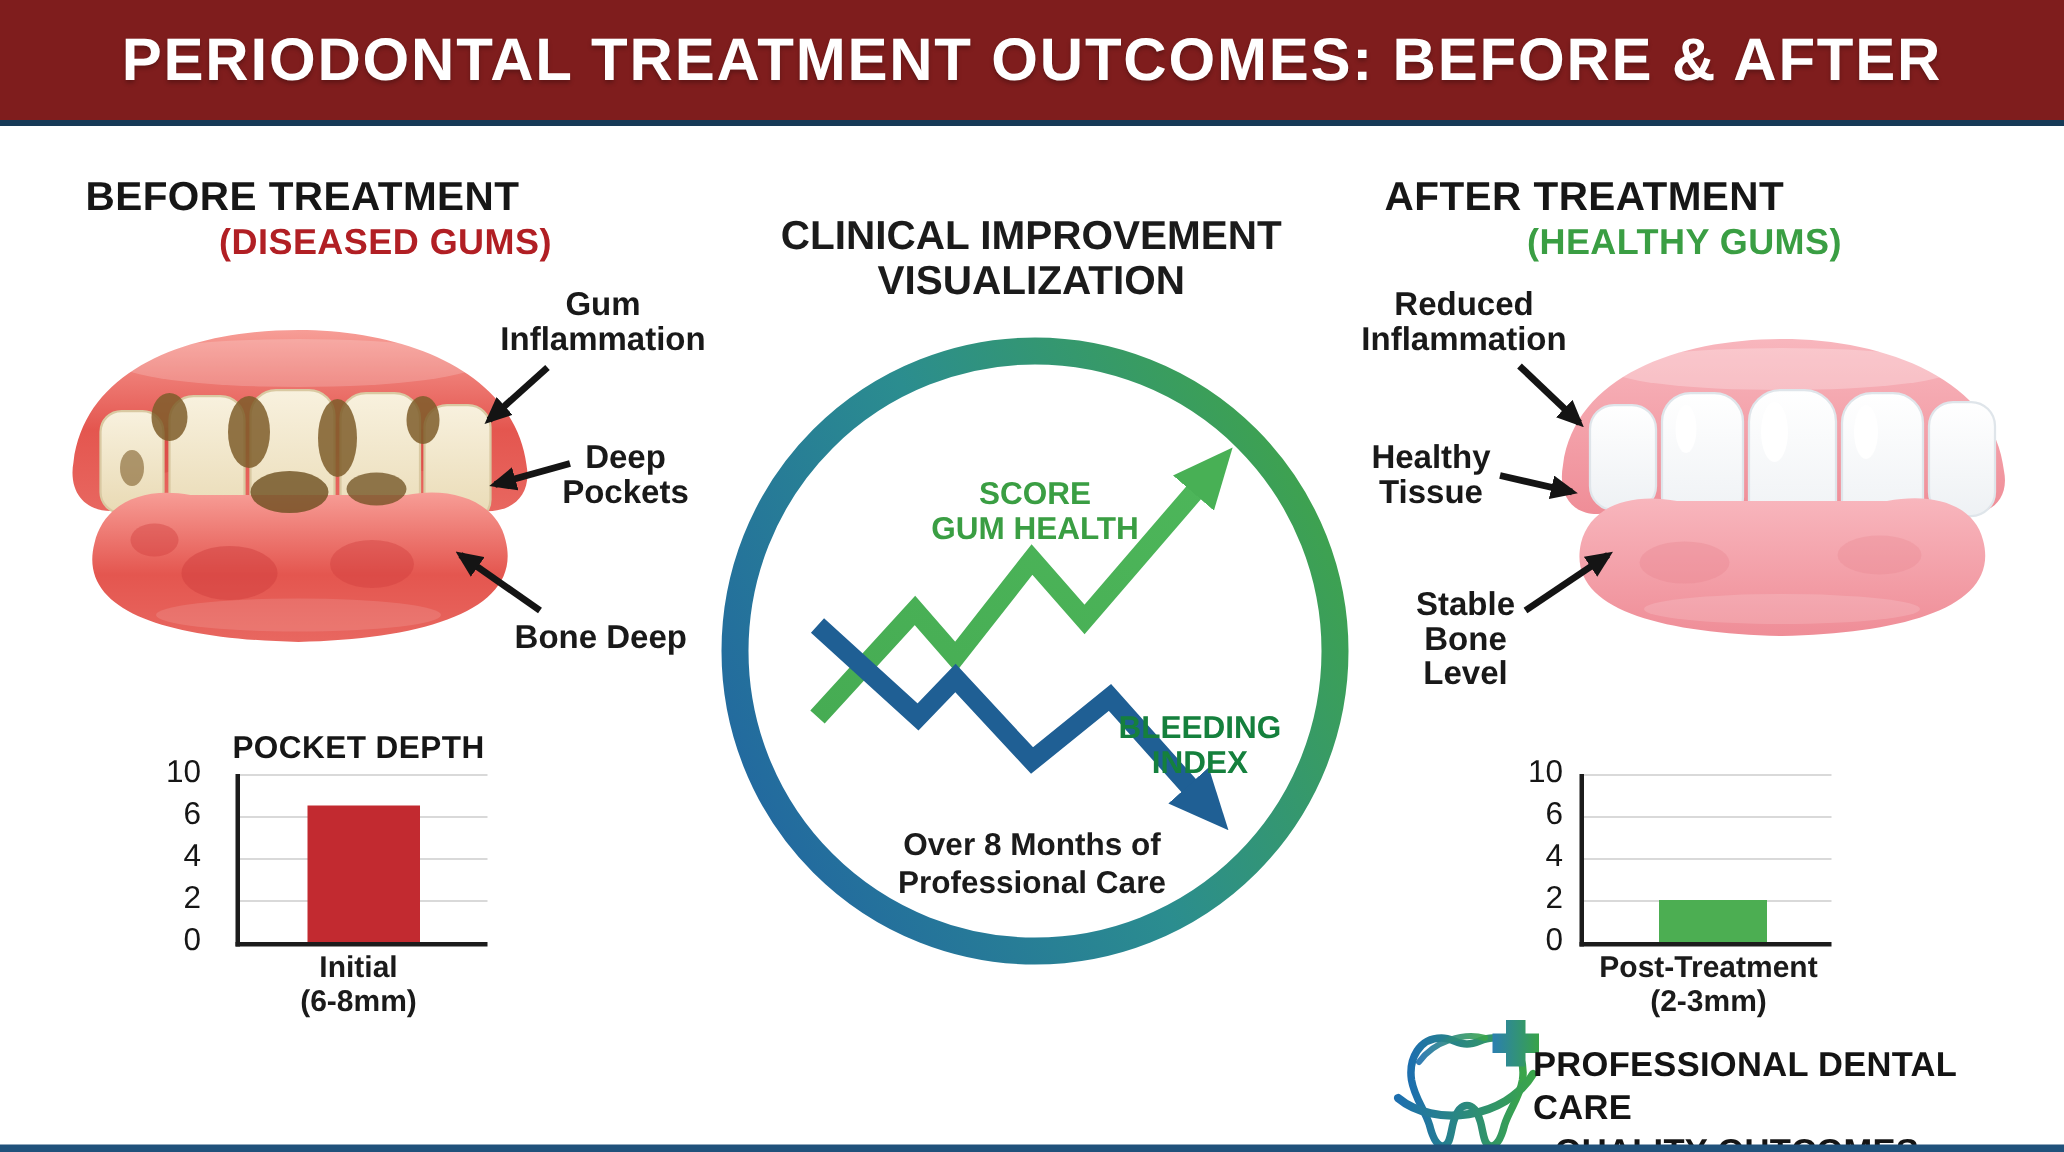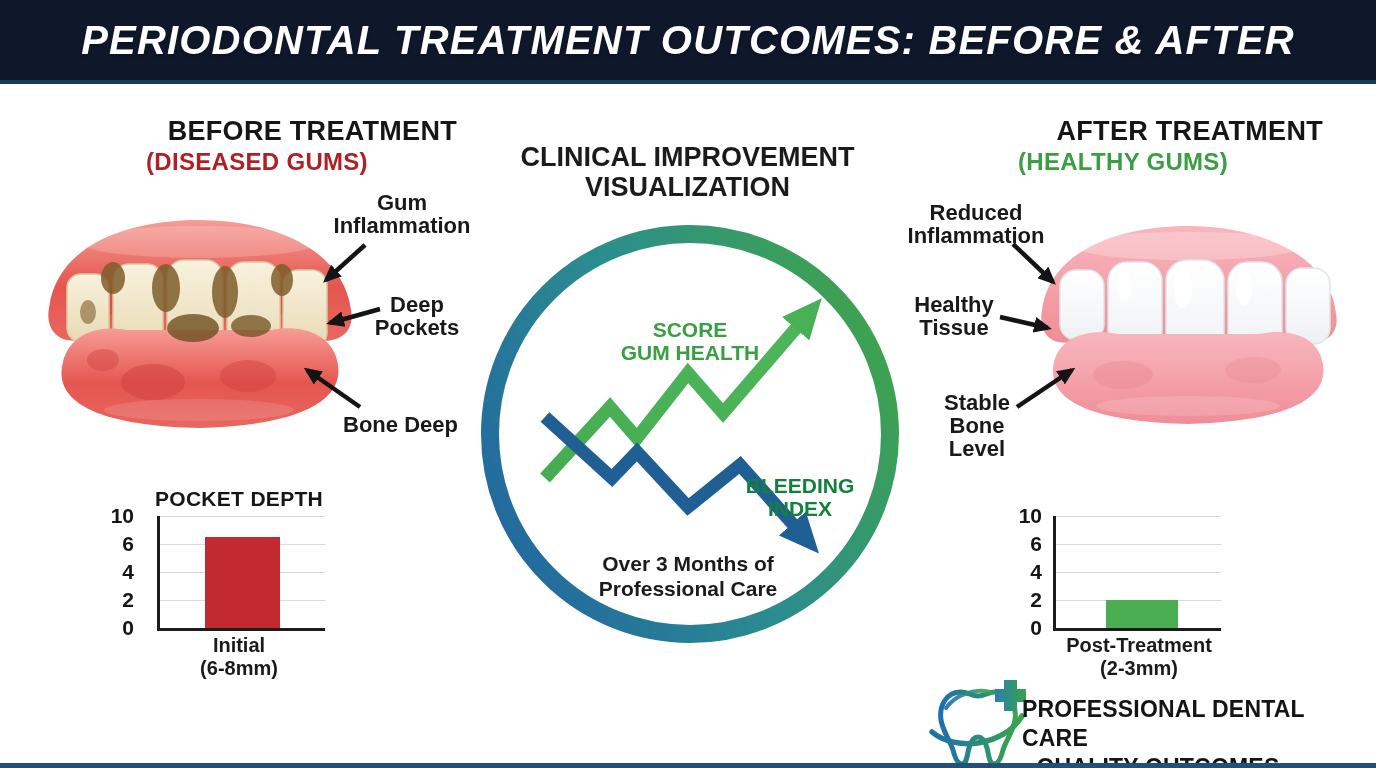--- a/index.html
+++ b/index.html
@@ -1,42 +1,42 @@
 <!DOCTYPE html>
 <html><head>
 <meta charset="utf-8">
 <style>
   html,body{margin:0;padding:0;background:#ffffff;}
   .canvas{position:relative;width:1376px;height:768px;background:#ffffff;overflow:hidden;
           font-family:"Liberation Sans",sans-serif;color:#1b1b1b;}
 
   
-  .header{position:absolute;left:0;top:0;width:100%;height:80px;background:#0f172a;
-          border-bottom:4px solid #163a57;display:flex;align-items:center;justify-content:center;font-style:italic;}
+  .header{position:absolute;left:0;top:0;width:100%;height:80px;background:#7f1d1d;
+          border-bottom:4px solid #163a57;display:flex;align-items:center;justify-content:center;}
   .header h1{margin:0;font-size:40px;font-weight:800;color:#ffffff;letter-spacing:1.2px;
              text-shadow:0 2px 3px rgba(0,0,0,.25);}
 
   
-  .sec-title{position:absolute;text-align:right;font-size:27px;font-weight:800;color:#161616;letter-spacing:.3px;}
+  .sec-title{position:absolute;text-align:left;font-size:27px;font-weight:800;color:#161616;letter-spacing:.3px;}
   .sec-sub{position:absolute;text-align:center;font-size:24px;font-weight:800;letter-spacing:.3px;}
   .before-title{left:57px;top:116px;width:400px;}
   .before-sub{left:57px;top:148px;width:400px;color:#b11f24;}
   .after-title{left:923px;top:116px;width:400px;}
   .after-sub{left:923px;top:148px;width:400px;color:#3a9e43;}
   .center-title{position:absolute;left:450px;top:142px;width:475px;text-align:center;
                 font-size:27px;font-weight:800;line-height:30px;color:#1b1b1b;}
   .center-title span{display:block;}
 
   
   .callout{position:absolute;text-align:center;font-weight:700;font-size:22px;line-height:23px;color:#191919;}
   .callout span{display:block;}
   .co-gum{left:322px;top:191px;width:160px;}
   .co-deep{left:347px;top:293px;width:140px;}
   .co-bone{left:333px;top:413px;width:135px;}
-  .co-reduced{left:895px;top:191px;width:162px;margin-top:10px;}
+  .co-reduced{left:895px;top:191px;width:162px;}
   .co-healthy{left:880px;top:293px;width:148px;}
   .co-stable{left:906px;top:391px;width:142px;}
 
   
   .abs{position:absolute;}
   .overlay{position:absolute;left:0;top:0;width:1376px;height:768px;pointer-events:none;}
 
   
   .circle-label{position:absolute;text-align:center;font-weight:800;font-size:21px;line-height:23px;}
   .circle-label span{display:block;}
@@ -45,21 +45,21 @@
   .circle-caption{position:absolute;left:578px;top:551px;width:220px;text-align:center;
                   font-size:21px;font-weight:600;line-height:25px;color:#1b1b1b;}
   .circle-caption span{display:block;}
 
   
   .chart-title{position:absolute;left:129px;top:487px;width:220px;text-align:center;
                font-size:21px;font-weight:800;color:#161616;letter-spacing:.3px;}
   .yaxis{position:absolute;width:48px;height:112px;}
   .yaxis-left{left:92px;top:516px;}
   .yaxis-right{left:1000px;top:516px;}
-  .yaxis span{position:absolute;right:6px;transform:translateY(-52%);font-size:21px;font-weight:700;color:#161616;}
+  .yaxis span{position:absolute;right:6px;transform:translateY(-52%);font-size:21px;font-weight:400;color:#161616;}
   .yaxis span:nth-child(1){top:0;}
   .yaxis span:nth-child(2){top:25%;}
   .yaxis span:nth-child(3){top:50%;}
   .yaxis span:nth-child(4){top:75%;}
   .yaxis span:nth-child(5){top:100%;}
   .plot{position:absolute;width:165px;height:112px;border-left:3px solid #1c1c1c;border-bottom:3px solid #1c1c1c;
         background-image:repeating-linear-gradient(to top,transparent 0 calc(25% - 1.5px),#d9d9d9 calc(25% - 1.5px) 25%);}
   .plot-left{left:157px;top:516px;}
   .plot-right{left:1053px;top:516px;}
   .bar{position:absolute;bottom:0;}
@@ -229,21 +229,21 @@
 
   <div class="circle-label gum-label">
     <span>SCORE</span>
     <span>GUM HEALTH</span>
   </div>
   <div class="circle-label bleed-label">
     <span>BLEEDING</span>
     <span>INDEX</span>
   </div>
   <div class="circle-caption">
-    <span>Over 3 Months of</span>
+    <span>Over 8 Months of</span>
     <span>Professional Care</span>
   </div>
 
   <div class="chart-title">POCKET DEPTH</div>
   <div class="yaxis yaxis-left">
     <span>10</span>
     <span>6</span>
     <span>4</span>
     <span>2</span>
     <span>0</span>

